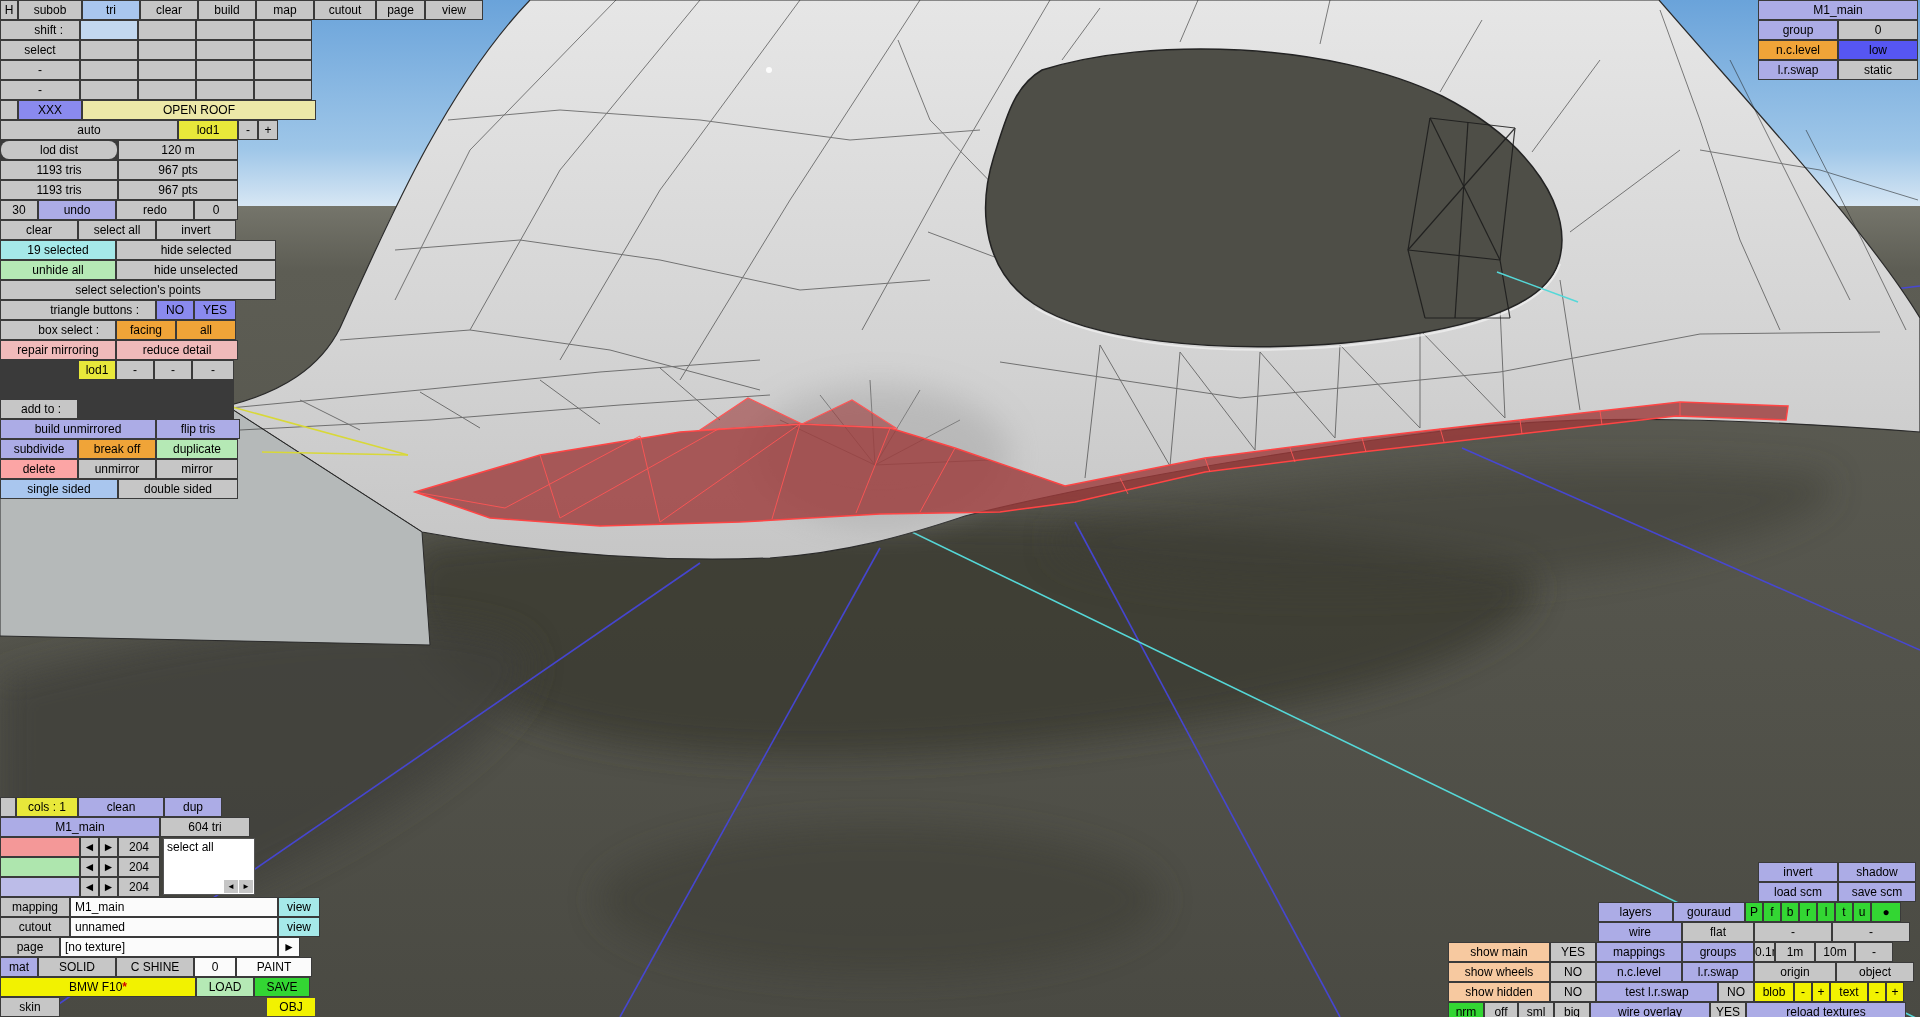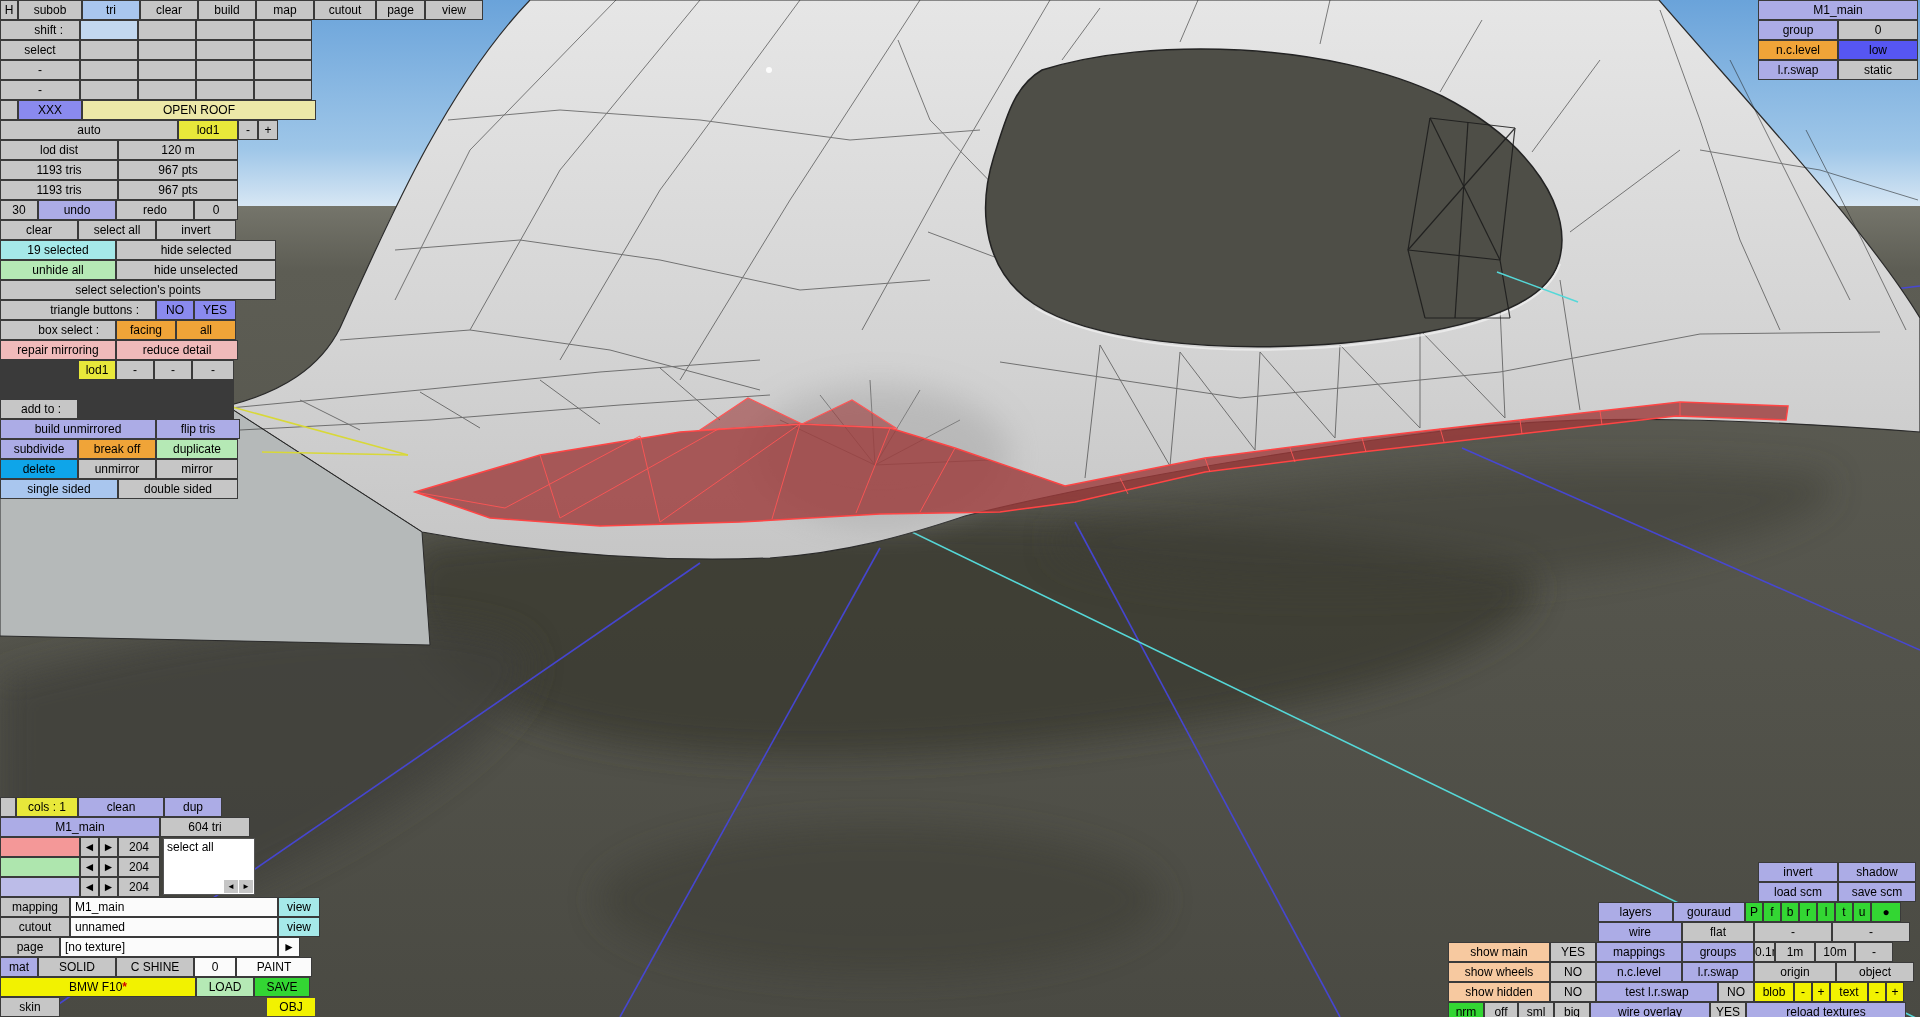--- a/index.html
+++ b/index.html
@@ -18,21 +18,21 @@
   .k-blue{background:#8a8aee}
   .k-bblue{background:#5656f2}
   .k-lblue{background:#a9c6ee}
   .k-paleblue{background:#c2d8f0}
   .k-cyan{background:#a5e9e9}
   .k-green{background:#b5e9b5}
   .k-bgreen{background:#33d633}
   .k-orange{background:#f0a438}
   .k-peach{background:#f7c9a0}
   .k-pink{background:#f0baba}
-  .k-salmon{background:#0ea5e9}
+  .k-salmon{background:#fca5a5}
   .k-yellow{background:#e8e83a}
   .k-byellow{background:#f2f200}
   .k-payellow{background:#ece8a8}
   .k-white{background:#fbfbfb;text-align:left;padding-left:4px}
   .k-whitec{background:#fbfbfb}
   .k-swR{background:#f49898}
   .k-swG{background:#aee6ae}
   .k-swB{background:#bcbce8}
   .mark{color:#d00000;font-weight:bold}
 
@@ -258,21 +258,21 @@
         <div class="cell k-blue" style="width: 62px;">XXX</div>
         <div class="cell k-payellow" style="width: 232px;">OPEN ROOF</div>
       </div>
       <div class="prow">
         <div class="cell k-gray" style="width: 176px;">auto</div>
         <div class="cell k-yellow" style="width: 58px;">lod1</div>
         <div class="cell k-gray" style="width: 18px;">-</div>
         <div class="cell k-gray" style="width: 18px;">+</div>
       </div>
       <div class="prow">
-        <div class="cell k-gray" style="width: 116px;">lod dist</div>
+        <div class="cell k-gray" style="width: 116px; border-radius: 8px;">lod dist</div>
         <div class="cell k-gray" style="width: 118px;">120 m</div>
       </div>
       <div class="prow">
         <div class="cell k-gray" style="width: 116px;">1193 tris</div>
         <div class="cell k-gray" style="width: 118px;">967 pts</div>
       </div>
       <div class="prow">
         <div class="cell k-gray" style="width: 116px;">1193 tris</div>
         <div class="cell k-gray" style="width: 118px;">967 pts</div>
       </div>

